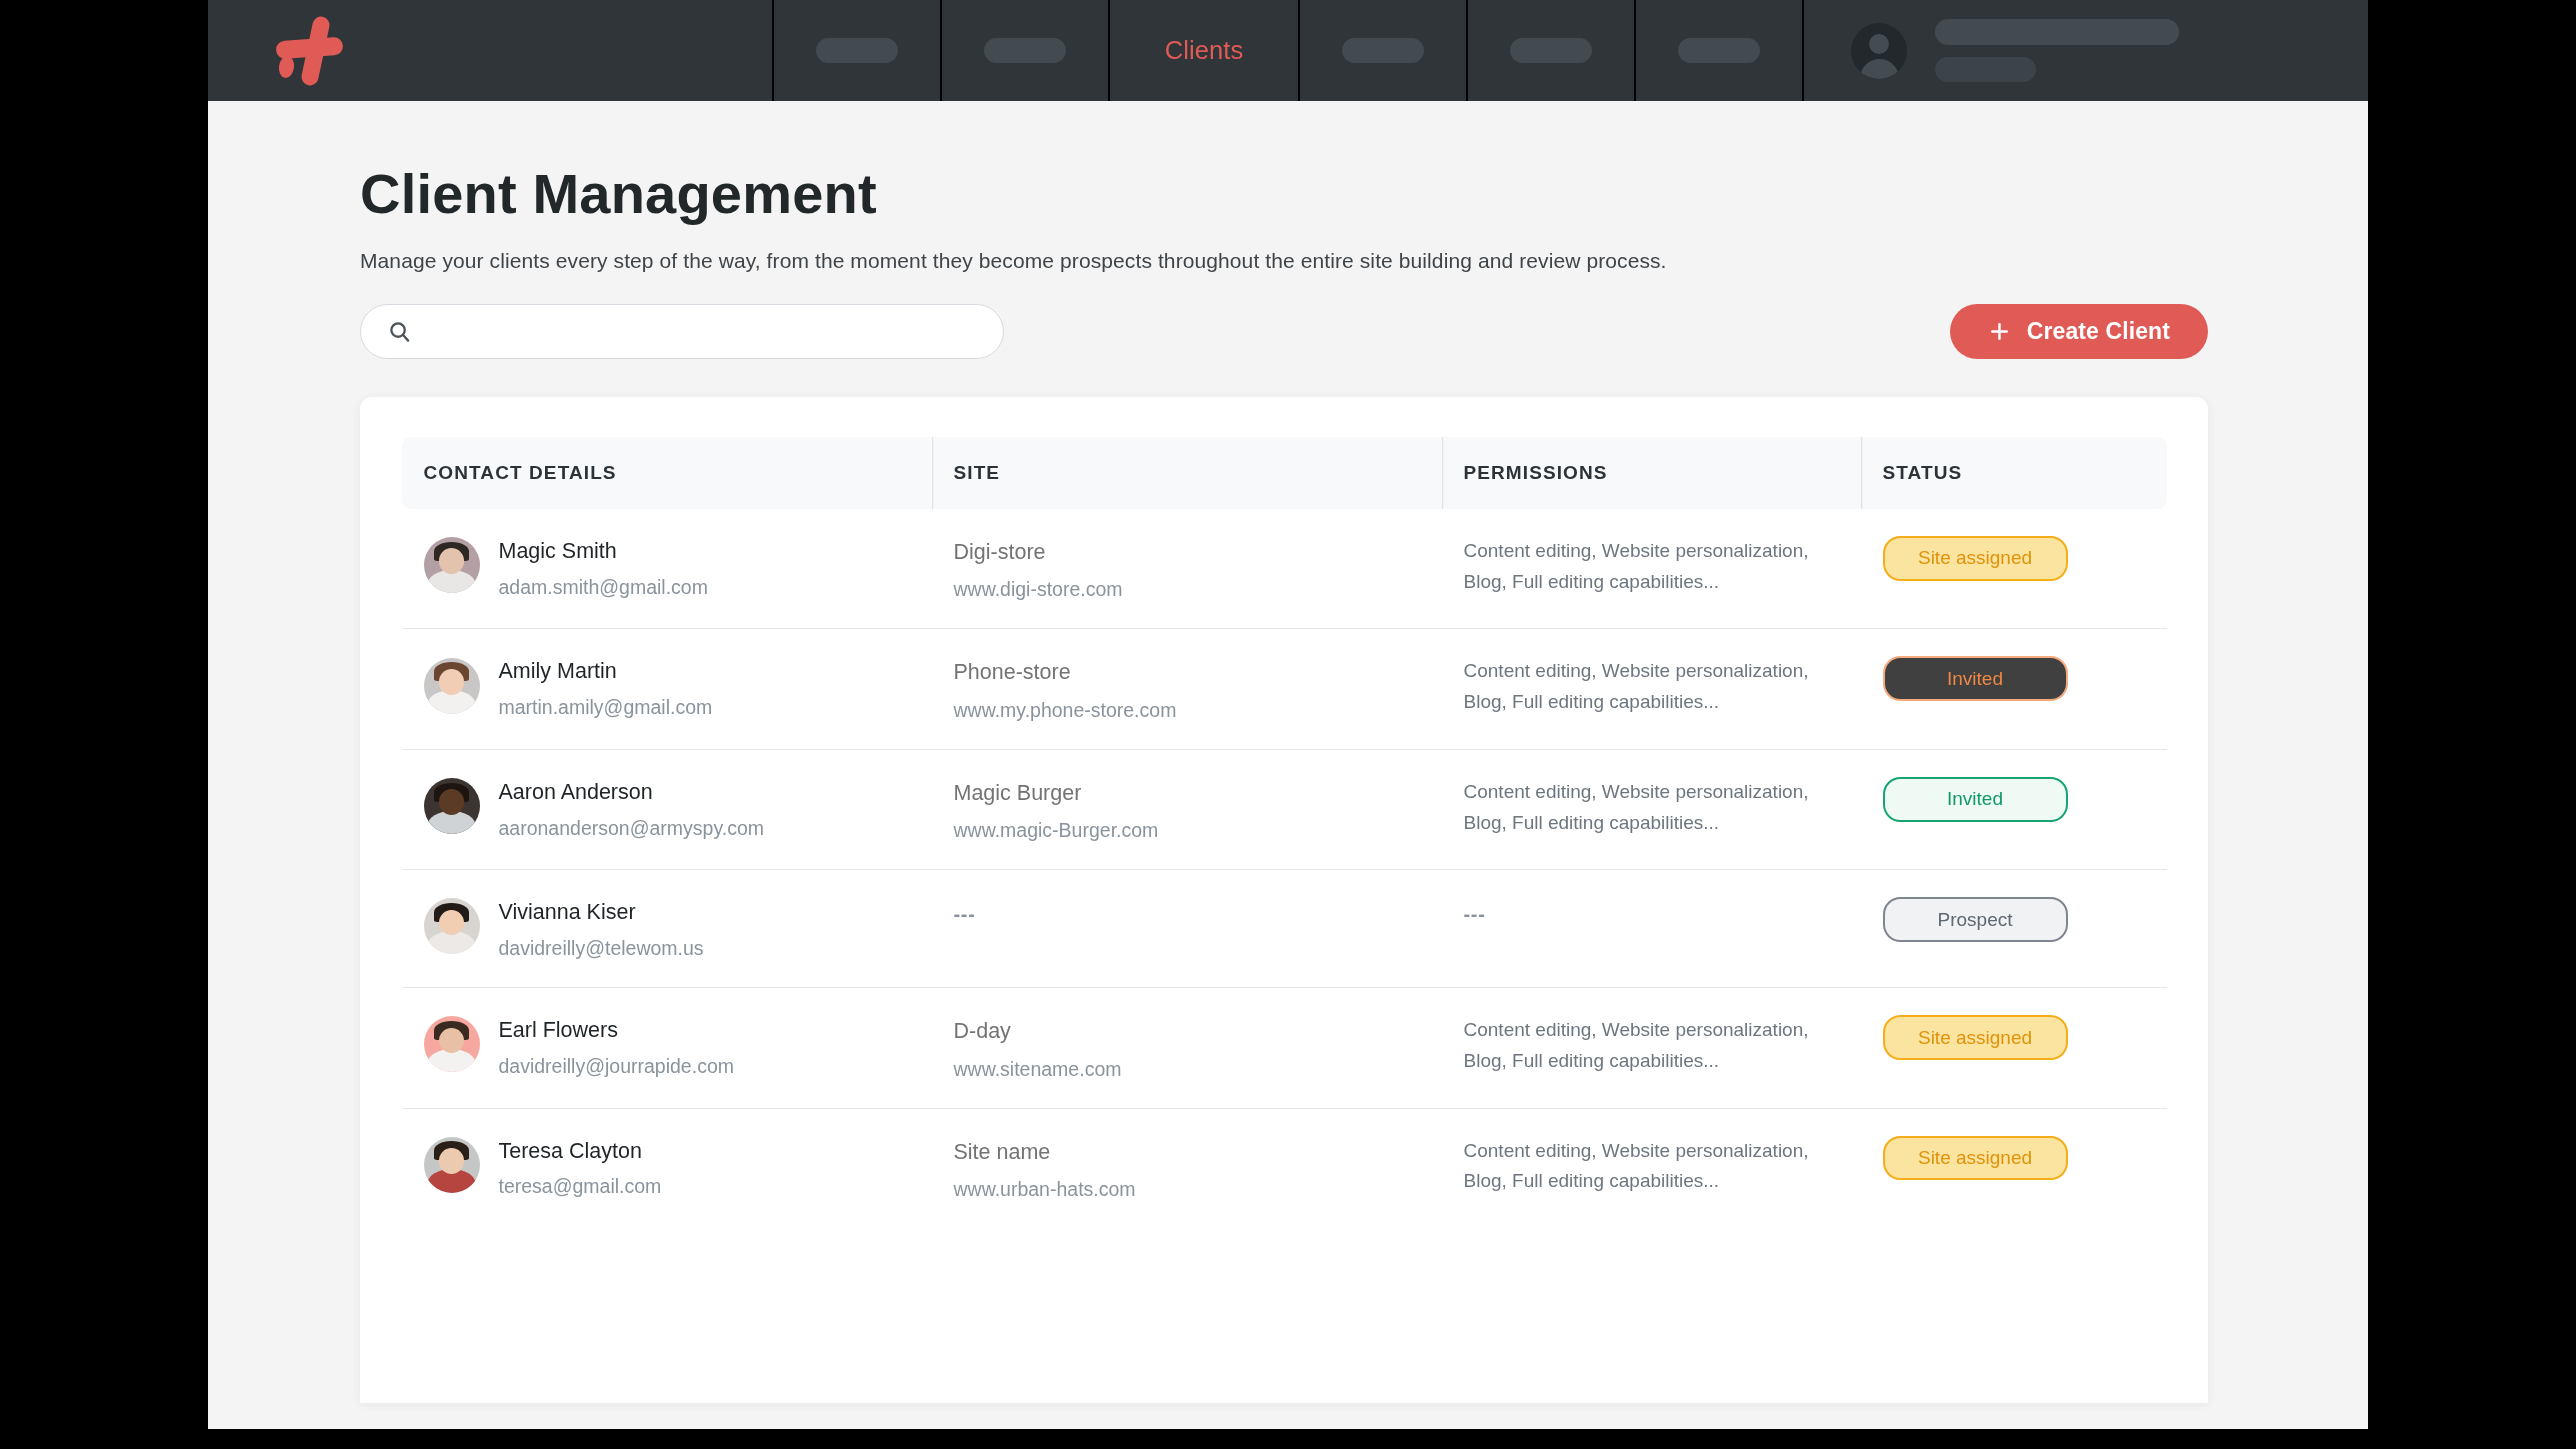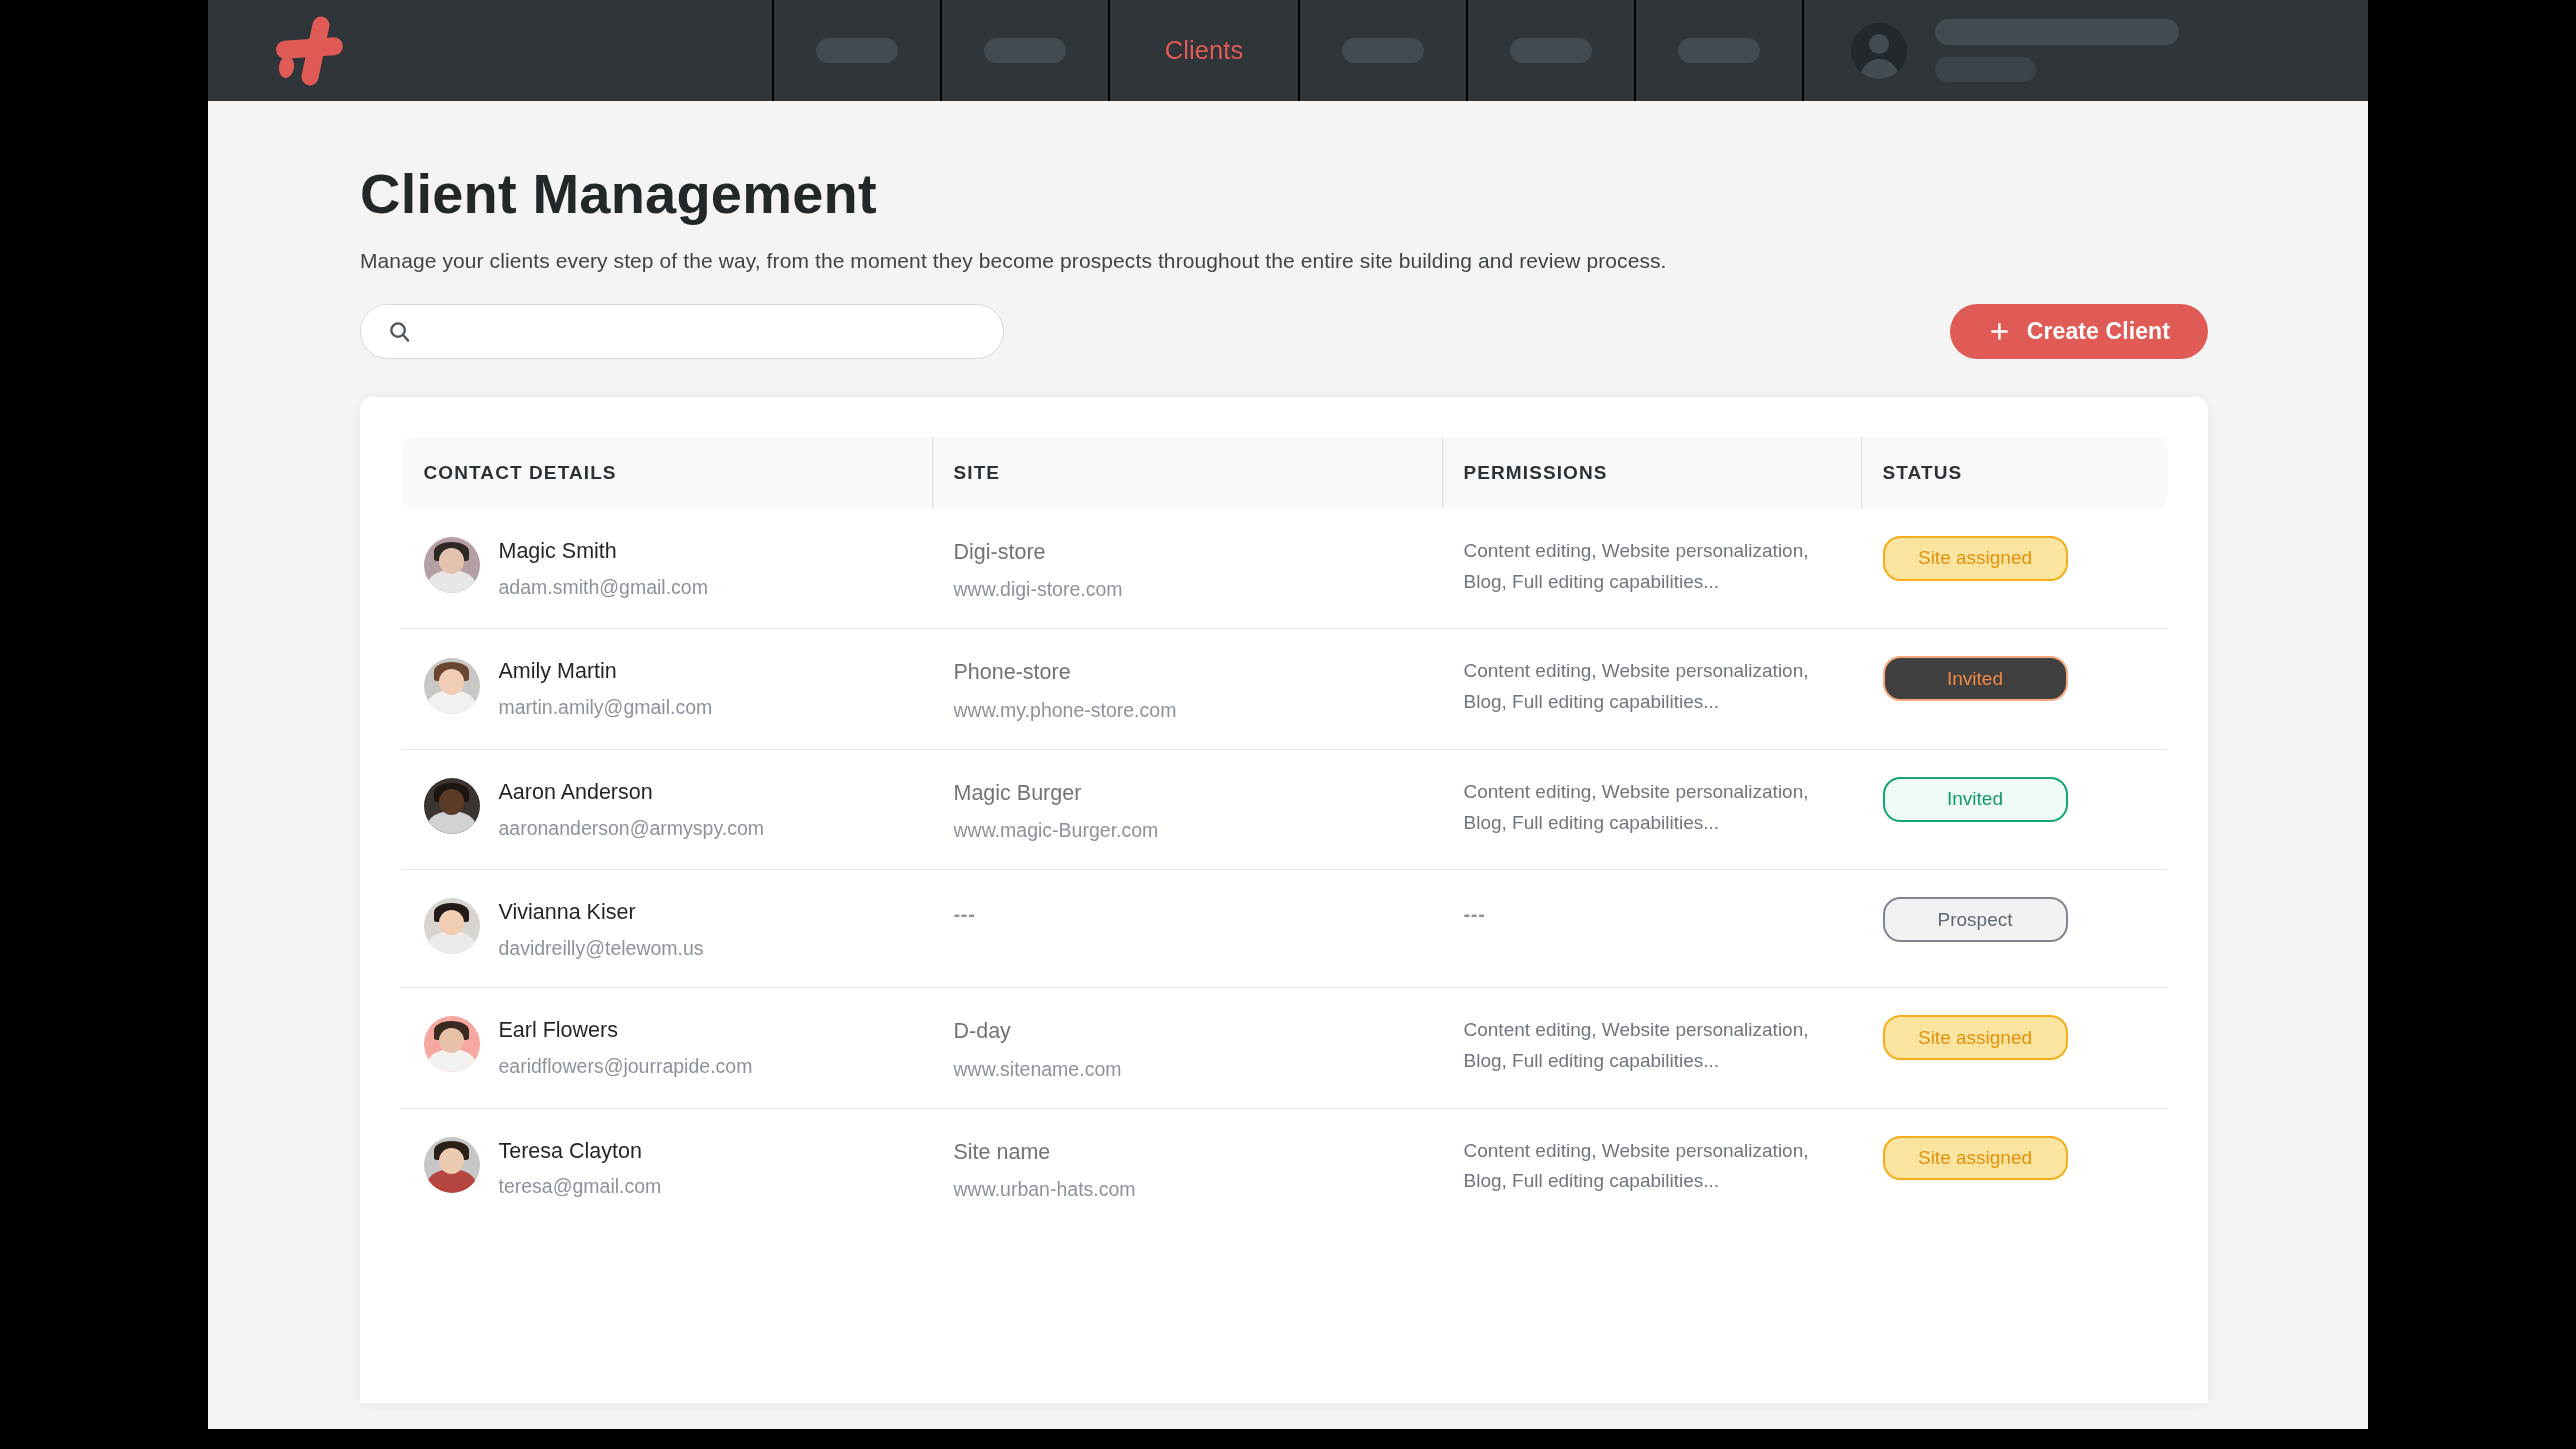--- a/index.html
+++ b/index.html
@@ -510,21 +510,21 @@
               <tr>
                 <td>
                   <div class="contact-cell">
                     <div class="avatar" style="background:#f6a8a0">
                       <div class="body" style="background:#f4f2f0"></div>
                       <div class="hair" style="background:#3a2a20"></div>
                       <div class="face" style="background:#e8c0a6"></div>
                     </div>
                     <div>
                       <div class="person-name">Earl Flowers</div>
-                      <div class="person-email">earidflowers@jourrapide.com</div>
+                      <div class="person-email">davidreilly@jourrapide.com</div>
                     </div>
                   </div>
                 </td>
                 <td>
                   <div class="site-name">D-day</div>
                   <div class="site-url">www.sitename.com</div>
                 </td>
                 <td>
                   <div class="perm-text">Content editing, Website personalization, Blog, Full editing capabilities...</div>
                 </td>

